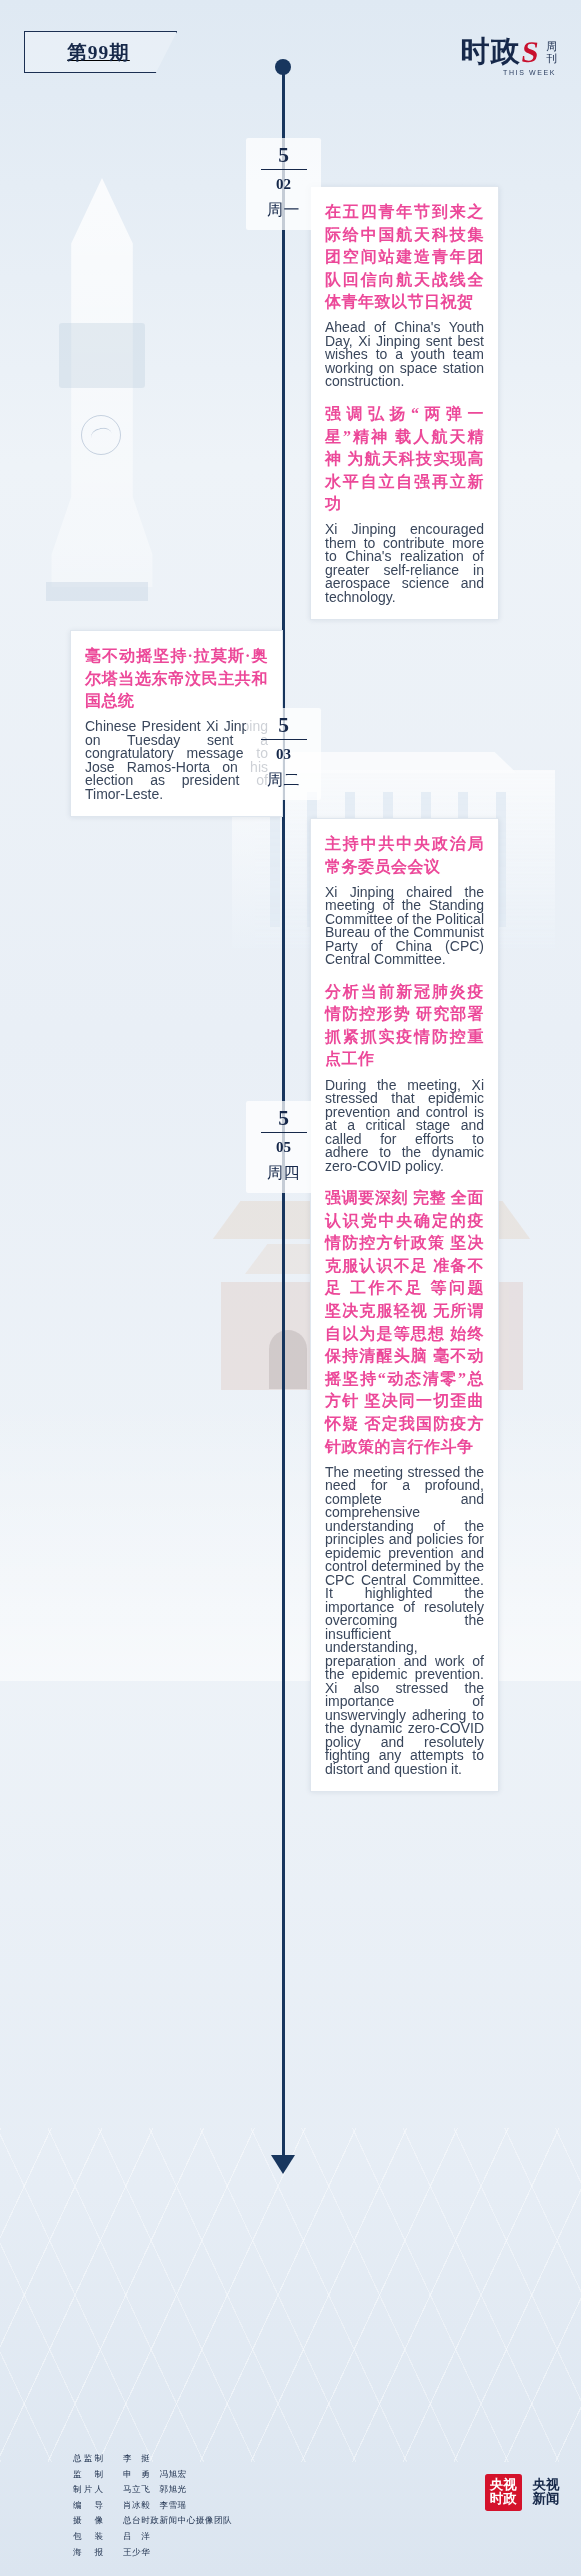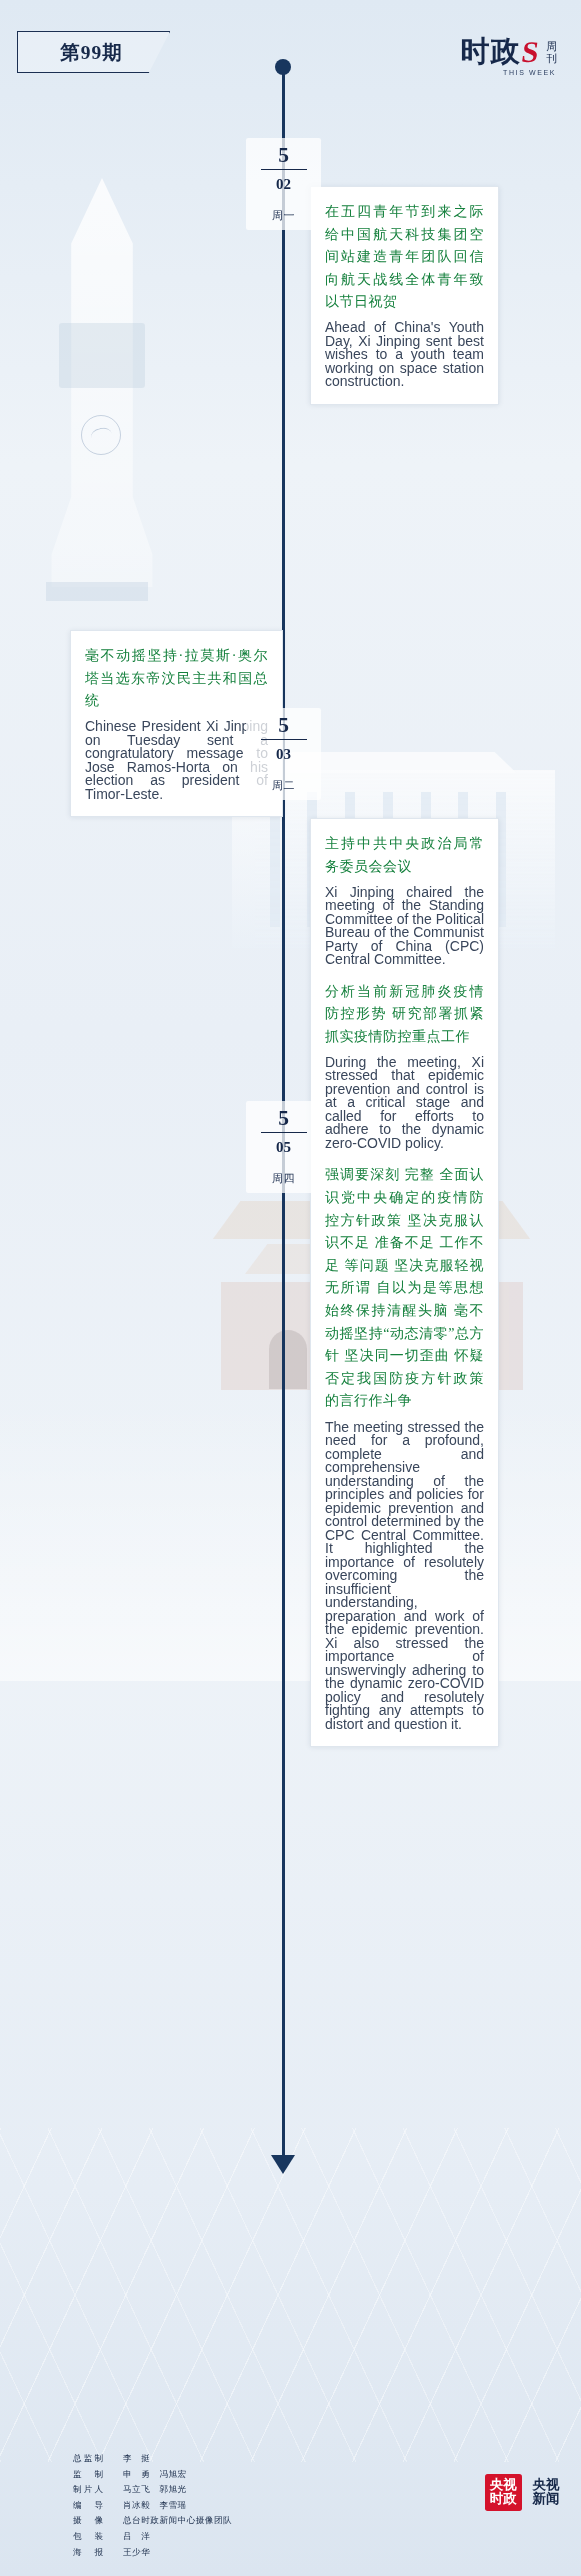--- a/index.html
+++ b/index.html
@@ -78,24 +78,25 @@
     opacity:.8;
   }
   .bg-wave{
     position:absolute;left:0;top:1401px;width:582px;height:280px;
     background:linear-gradient(180deg, rgba(255,255,255,0), rgba(255,255,255,.55));
   }
 
   
   .header{position:absolute;left:0;top:0;width:582px;height:86px;}
   .issue-badge{
-    position:absolute;left:17px;top:31px;height:40px;min-width:119px;
+    position:absolute;left:24px;top:31px;height:40px;min-width:119px;
     border:1.6px solid #1b2f52;background:rgba(255,255,255,.25);
     display:flex;align-items:center;justify-content:center;padding:0 18.3px 0 14px;
     clip-path:polygon(0 0, 100% 0, 86% 100%, 0% 100%);
+    text-decoration:underline;
   }
   .issue-badge span{
     font-family:"Liberation Serif", serif;
     font-size:19.4px;color:#17294a;letter-spacing:1.1px;font-weight:700;
   }
   .logo{
     position:absolute;right:25px;top:26px;width:124px;height:52px;
     display:flex;align-items:center;justify-content:flex-end;gap:5.4px;
   }
   .logo-main{
@@ -132,37 +133,38 @@
   .date .m{
     font-family:"Liberation Serif", serif;font-size:21.5px;color:#16284a;font-weight:700;line-height:22.6px;
   }
   .date .line{
     width:46px;height:1.6px;background:#16284a;margin:2.2px auto;
   }
   .date .d{
     font-family:Liberation Serif, serif;font-size:15px;color:#16284a;font-weight:700;line-height:22.6px;
   }
   .date .w{
-    margin-top:13px;font-size:11px;color:#16284a;letter-spacing:0.5px;
+    margin-top:5px;font-size:16px;color:#16284a;letter-spacing:0.5px;
   }
   .date-bg{
     position:absolute;left:-5.4px;top:-6.5px;width:75px;height:92px;background:rgba(255,255,255,.75);
     border-radius:2.2px;z-index:-1;
   }
 
   
   .card{
     position:absolute;background:#ffffff;border:0.5px solid #dfe6ee;
     box-shadow:0 1.1px 5.4px rgba(30,50,80,.10);
     padding:14px 14px 15px 14px;box-sizing:border-box;
   }
   .card .zh{
     font-family:"Liberation Serif", serif;
-    font-size:14px;line-height:22.6px;color:#15803d;letter-spacing:0.5px;
+    font-size:16px;line-height:22.6px;color:#ec4899;letter-spacing:0.5px;
     text-align:justify;
+    font-weight:bold;
   }
   .card .en{
     font-size:14px;line-height:13.5px;color:#39465b;margin-top:7.5px;text-align:justify;
   }
   .card .block + .block{margin-top:14px;}
 
   .card-right1{left:310px;top:186px;width:189px;}
   .card-left1{left:70px;top:630px;width:213px;}
   .card-right2{left:310px;top:818px;width:189px;}
 
@@ -272,20 +274,24 @@
     <div class="line"></div>
     <div class="d">05</div>
     <div class="w">周四</div>
   </div>
 
   <div class="card card-right1">
     <div class="block">
       <div class="zh">在五四青年节到来之际给中国航天科技集团空间站建造青年团队回信向航天战线全体青年致以节日祝贺</div>
       <div class="en">Ahead of China's Youth Day, Xi Jinping sent best wishes to a youth team working on space station construction.</div>
     </div>
+    <div class="block">
+      <div class="zh">强调弘扬“两弹一星”精神 载人航天精神 为航天科技实现高水平自立自强再立新功</div>
+      <div class="en">Xi Jinping encouraged them to contribute more to China's realization of greater self-reliance in aerospace science and technology.</div>
+    </div>
   </div>
 
   <div class="card card-left1">
     <div class="block">
       <div class="zh">毫不动摇坚持·拉莫斯·奥尔塔当选东帝汶民主共和国总统</div>
       <div class="en">Chinese President Xi Jinping on Tuesday sent a congratulatory message to Jose Ramos-Horta on his election as president of Timor-Leste.</div>
     </div>
   </div>
 
   <div class="card card-right2">

